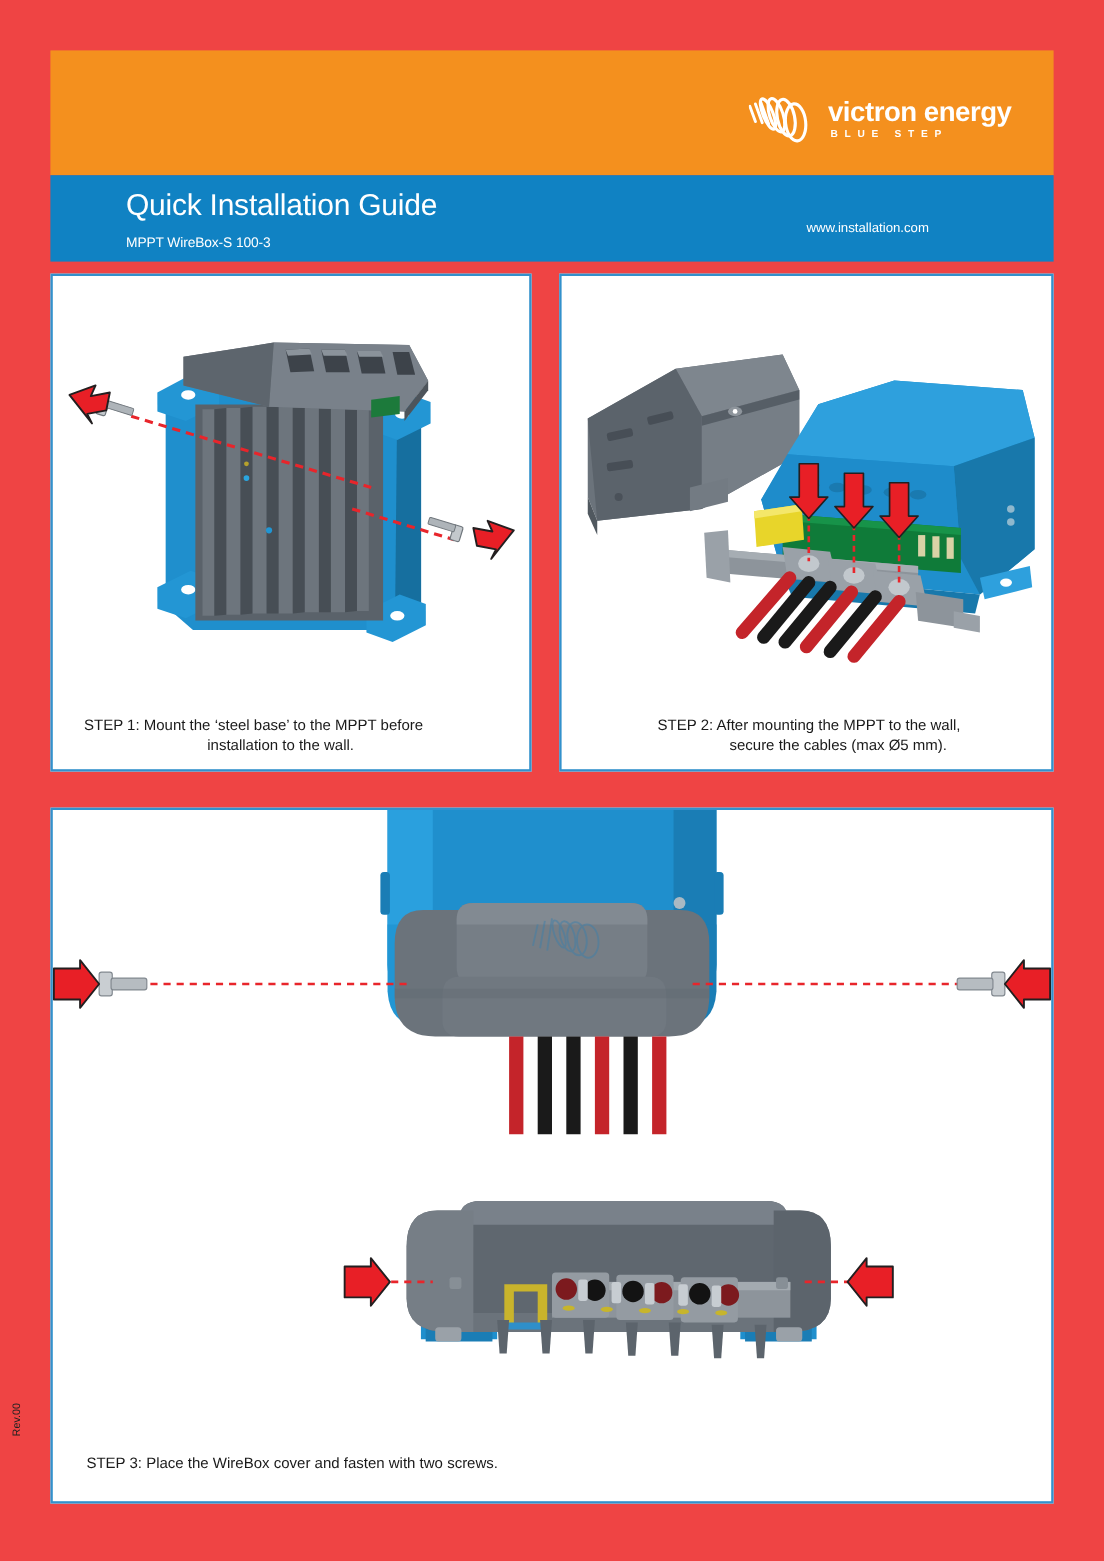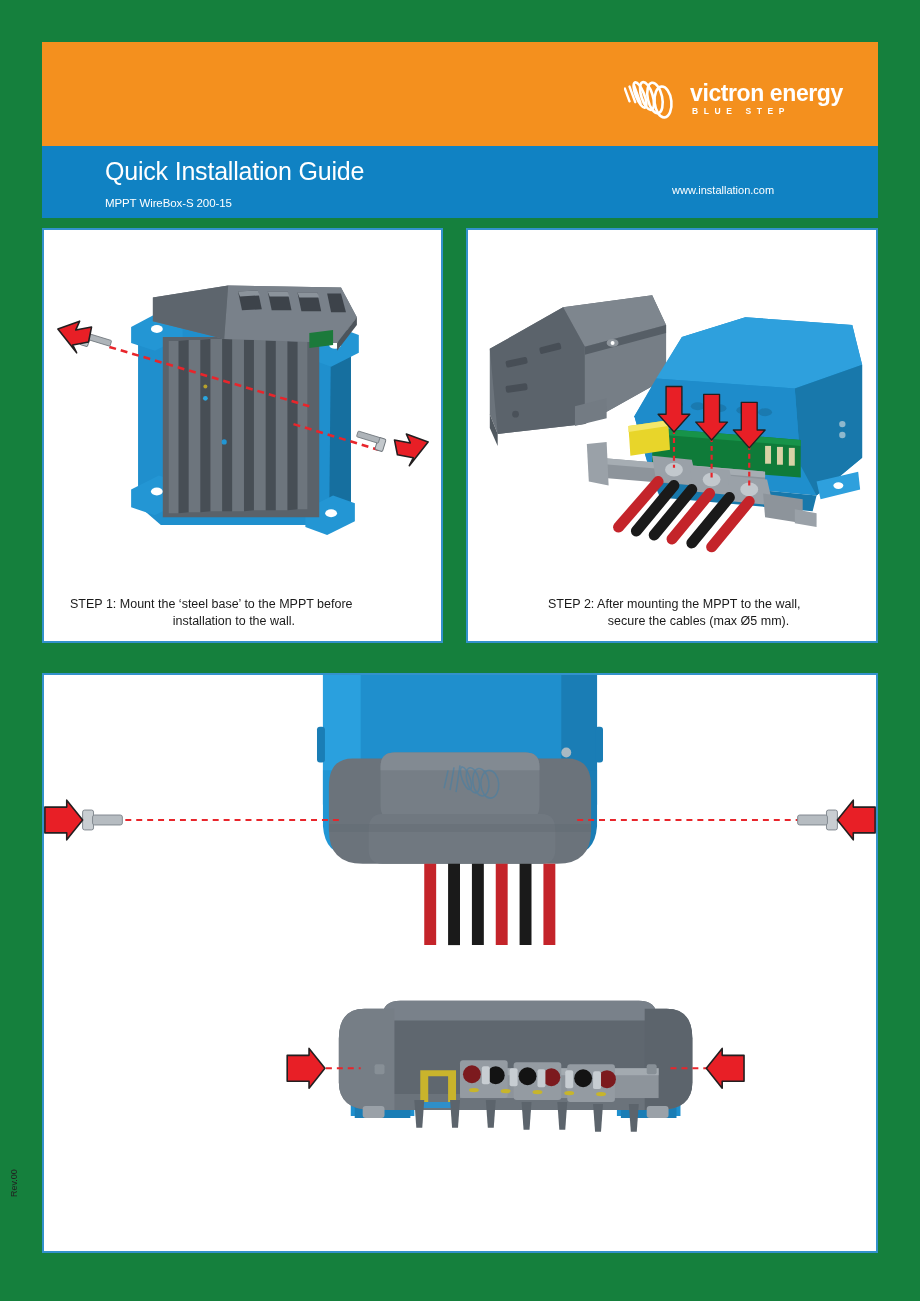--- a/index.html
+++ b/index.html
@@ -2,21 +2,21 @@
 <html><head>
 <meta charset="utf-8">
 <style>
   * { box-sizing: border-box; margin: 0; padding: 0; }
   html, body {
     width: 920px; height: 1301px;
     background: #ffffff;
     font-family: "Liberation Sans", sans-serif;
     overflow: hidden;
   }
-  .page { position: relative; width: 920px; height: 1301px; background:#15803d; }
+  .page { position: relative; width: 920px; height: 1301px; background:#ef4444; }
 
   
   .hdr-orange {
     position: absolute; left: 42px; top: 42px;
     width: 836px; height: 104px;
     background: #f4901e;
   }
   .hdr-blue {
     position: absolute; left: 42px; top: 146px;
     width: 836px; height: 72px;
@@ -97,21 +97,21 @@
           <rect x="7" y="6" width="2.4" height="19" rx="1.2" transform="rotate(-20 8 15)"></rect>
           <rect x="12" y="5" width="2.4" height="21" rx="1.2" transform="rotate(-20 13 15)"></rect>
         </g>
       </svg>
     </div>
     <div class="logo-word">victron energy</div>
     <div class="logo-sub">BLUE STEP</div>
   </div>
 
   <div class="doc-title">Quick Installation Guide</div>
-  <div class="doc-subtitle">MPPT WireBox-S 200-15</div>
+  <div class="doc-subtitle">MPPT WireBox-S 100-3</div>
   <div class="doc-url">www.installation.com</div>
 
   <div class="panel" id="panel-step1">
     <div class="art" style="left:0;top:0;">
       <svg viewBox="0 0 401 415" width="397" height="411">
 
         <g>
           <path d="M95 278 L95 110 L118 96 L290 96 L310 112 L310 282 L288 298 L118 298 Z" fill="#1f8fcd"></path>
           <path d="M290 96 L310 112 L310 282 L288 298 Z" fill="#166f9f"></path>
 
@@ -408,16 +408,17 @@
           <line x1="272" y1="78" x2="318" y2="78" stroke="#e8252b" stroke-width="2.2" stroke-dasharray="6 5"></line>
           <path d="M244 65 L266 65 L266 58 L282 78 L266 98 L266 91 L244 91 Z" fill="#e81f26" stroke="#231f20" stroke-width="1.6" stroke-linejoin="round"></path>
           <line x1="630" y1="78" x2="676" y2="78" stroke="#e8252b" stroke-width="2.2" stroke-dasharray="6 5"></line>
           <path d="M704 65 L682 65 L682 58 L666 78 L682 98 L682 91 L704 91 Z" fill="#e81f26" stroke="#231f20" stroke-width="1.6" stroke-linejoin="round"></path>
           <rect x="332" y="74" width="10" height="10" rx="2" fill="#878f96"></rect>
           <rect x="606" y="74" width="10" height="10" rx="2" fill="#878f96"></rect>
         </g>
       </svg>
     </div>
   </div>
+  <div class="caption" id="caption-step3">STEP 3: Place the WireBox cover and fasten with two screws.</div>
 
   <div class="rev">Rev.00</div>
 
 </div>
 
 </body></html>

